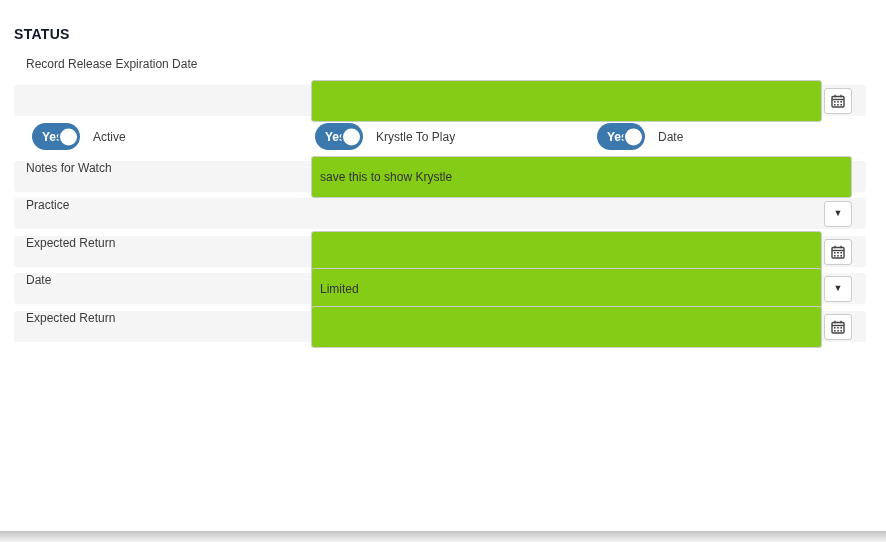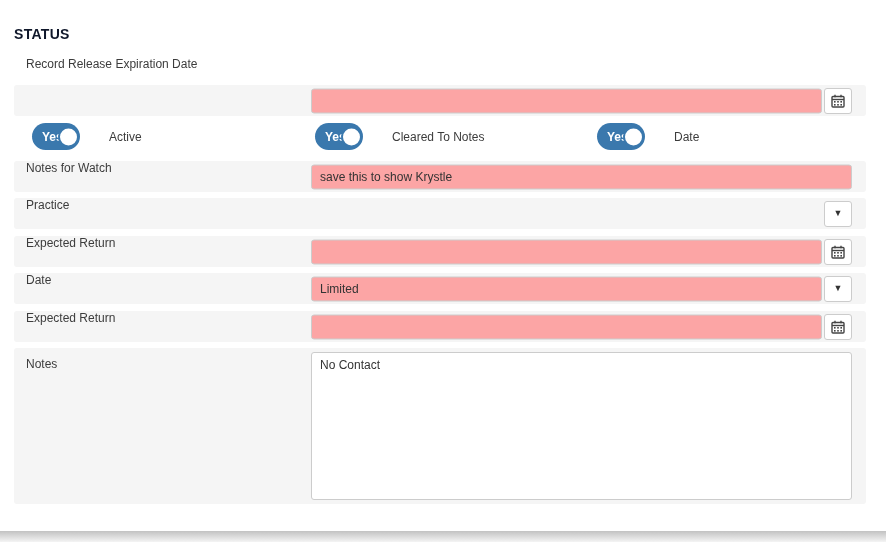--- a/index.html
+++ b/index.html
@@ -24,22 +24,22 @@
   }
   .form-row .row-label {
     font-size: 12px; color: #3c3c3c; padding-left: 12px;
   }
 
   .ctrl {
     position: absolute; top: 50%; transform: translateY(-50%);
     height: 26px;
   }
   .txt-input {
-    height: 25px; border: 1px solid #cccccc; border-radius: 3px;
-    background: #fca5a5; font-family: "Liberation Sans", sans-serif;
+    height: 42px; border: 1px solid #cccccc; border-radius: 3px;
+    background: #84cc16; font-family: "Liberation Sans", sans-serif;
     font-size: 12px; color: #333333; padding: 0 8px; outline: none;
   }
   .w-full  { left: 297px; width: 541px; }
   .w-short { left: 297px; width: 511px; }
 
   .side-btn {
     position: absolute; left: 810px; top: 50%; transform: translateY(-50%);
     width: 28px; height: 26px; background: #ffffff;
     border: 1px solid #cccccc; border-radius: 3px;
     display: flex; align-items: center; justify-content: center;
@@ -56,21 +56,21 @@
   }
   .toggle-pill .state {
     position: absolute; left: 10px; top: 50%; transform: translateY(-50%);
     color: #ffffff; font-size: 12px; font-weight: bold;
   }
   .toggle-pill .knob {
     position: absolute; right: 1px; top: 50%; transform: translateY(-50%);
     width: 21px; height: 21px; background: #ffffff;
     border: 2px solid #3a78ad; border-radius: 50%;
   }
-  .toggle-label { margin-left: 29px; font-size: 12px; color: #3c3c3c; }
+  .toggle-label { margin-left: 13px; font-size: 12px; color: #3c3c3c; }
 
   
   .notes-row { height: 156px; align-items: flex-start; }
   .notes-row .row-label { padding-top: 9px; }
   .notes-textarea {
     position: absolute; left: 297px; top: 4px; width: 541px; height: 148px;
     border: 1px solid #cccccc; border-radius: 3px; background: #fff;
     font-family: "Liberation Sans", sans-serif; font-size: 12px; color: #333;
     padding: 5px 8px; resize: none; outline: none;
   }
@@ -119,21 +119,21 @@
         <span class="state">Yes</span>
         <span class="knob"></span>
       </div>
       <span class="toggle-label">Active</span>
     </div>
     <div class="toggle-group" style="left:315px;">
       <div class="toggle-pill">
         <span class="state">Yes</span>
         <span class="knob"></span>
       </div>
-      <span class="toggle-label">Cleared To Notes</span>
+      <span class="toggle-label">Krystle To Play</span>
     </div>
     <div class="toggle-group" style="left:597px;">
       <div class="toggle-pill">
         <span class="state">Yes</span>
         <span class="knob"></span>
       </div>
       <span class="toggle-label">Date</span>
     </div>
   </div>
 
@@ -196,20 +196,16 @@
               <rect x="9.4" y="7" width="1.6" height="1.6"></rect>
             <rect x="3" y="10" width="1.6" height="1.6"></rect>
               <rect x="6.2" y="10" width="1.6" height="1.6"></rect>
               <rect x="9.4" y="10" width="1.6" height="1.6"></rect>
           </g>
         </svg>
       </span>
     </button>
   </div>
 
-  <div class="form-row notes-row" style="top:348px;">
-    <span class="row-label">Notes</span>
-    <textarea class="notes-textarea" style="">No Contact</textarea>
-  </div>
 
   <div class="footer-divider"></div>
 
 </div>
 
 </body></html>

